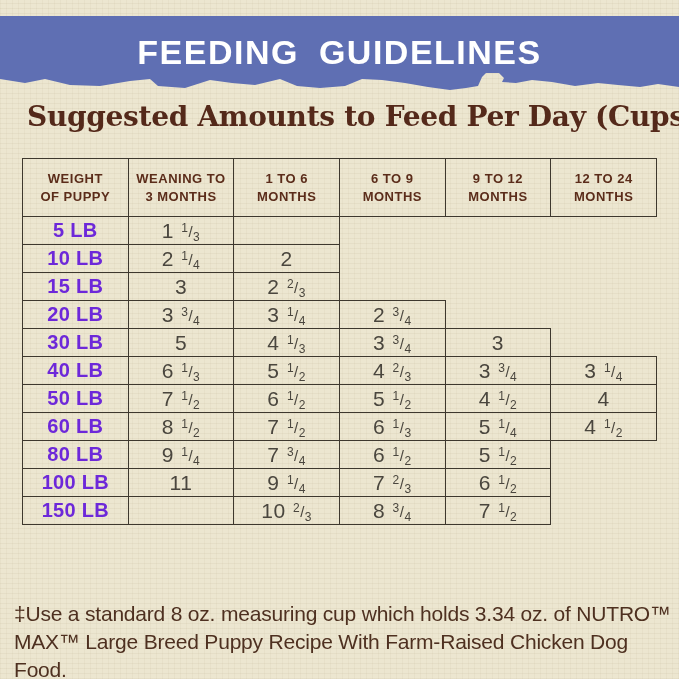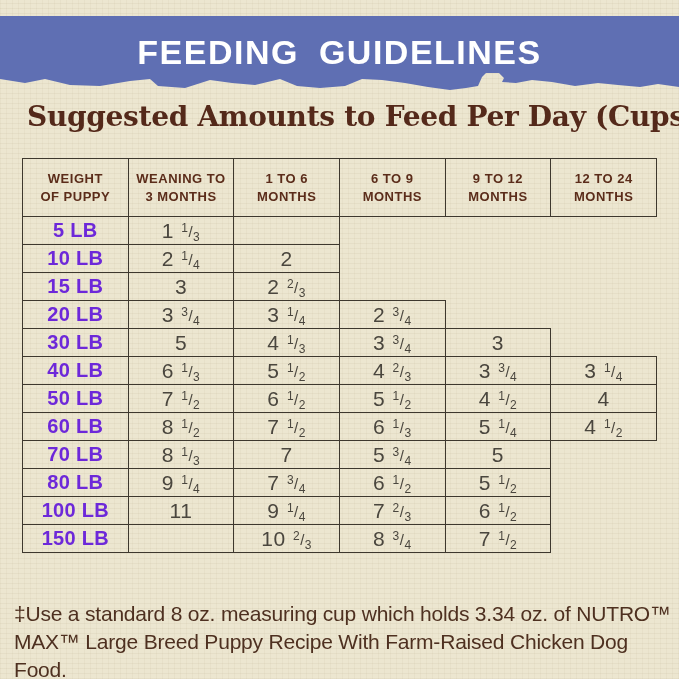--- a/index.html
+++ b/index.html
@@ -122,27 +122,20 @@
       </tr>
       <tr>
         <td class="wt">60 LB</td>
         <td>8 <sup>1</sup><span class="fs">/</span><sub>2</sub></td>
         <td>7 <sup>1</sup><span class="fs">/</span><sub>2</sub></td>
         <td>6 <sup>1</sup><span class="fs">/</span><sub>3</sub></td>
         <td>5 <sup>1</sup><span class="fs">/</span><sub>4</sub></td>
         <td>4 <sup>1</sup><span class="fs">/</span><sub>2</sub></td>
       </tr>
       <tr>
-        <td class="wt">70 LB</td>
-        <td>8 <sup>1</sup><span class="fs">/</span><sub>3</sub></td>
-        <td>7</td>
-        <td>5 <sup>3</sup><span class="fs">/</span><sub>4</sub></td>
-        <td>5</td>
-      </tr>
-      <tr>
         <td class="wt">80 LB</td>
         <td>9 <sup>1</sup><span class="fs">/</span><sub>4</sub></td>
         <td>7 <sup>3</sup><span class="fs">/</span><sub>4</sub></td>
         <td>6 <sup>1</sup><span class="fs">/</span><sub>2</sub></td>
         <td>5 <sup>1</sup><span class="fs">/</span><sub>2</sub></td>
       </tr>
       <tr>
         <td class="wt">100 LB</td>
         <td>11</td>
         <td>9 <sup>1</sup><span class="fs">/</span><sub>4</sub></td>

